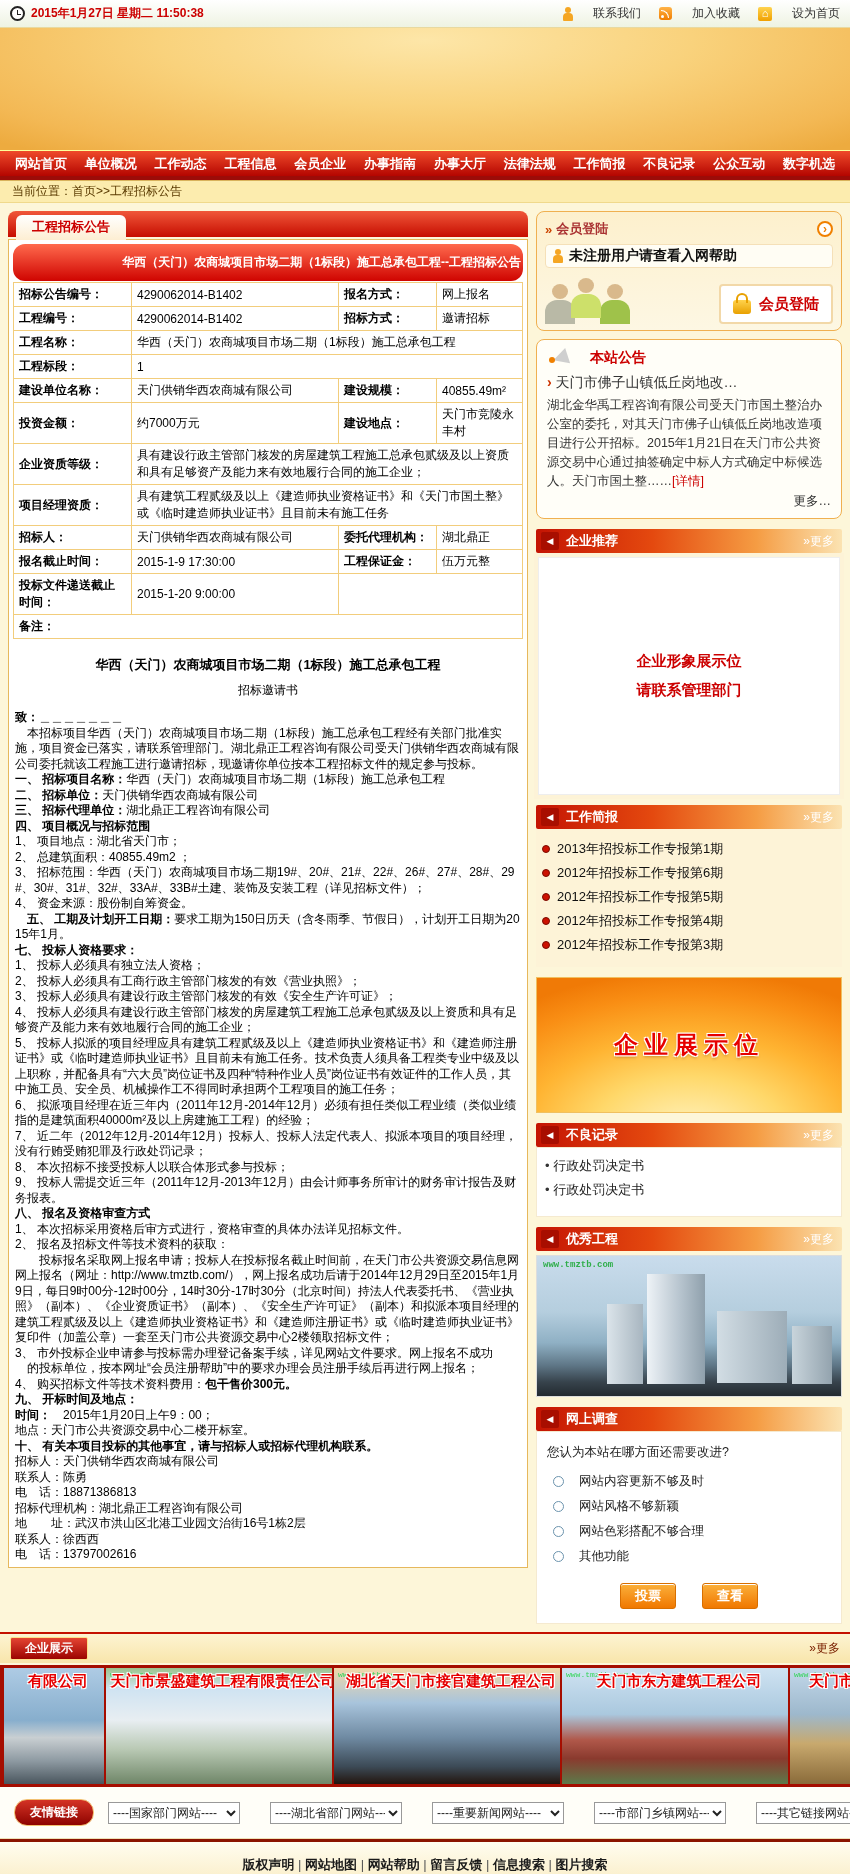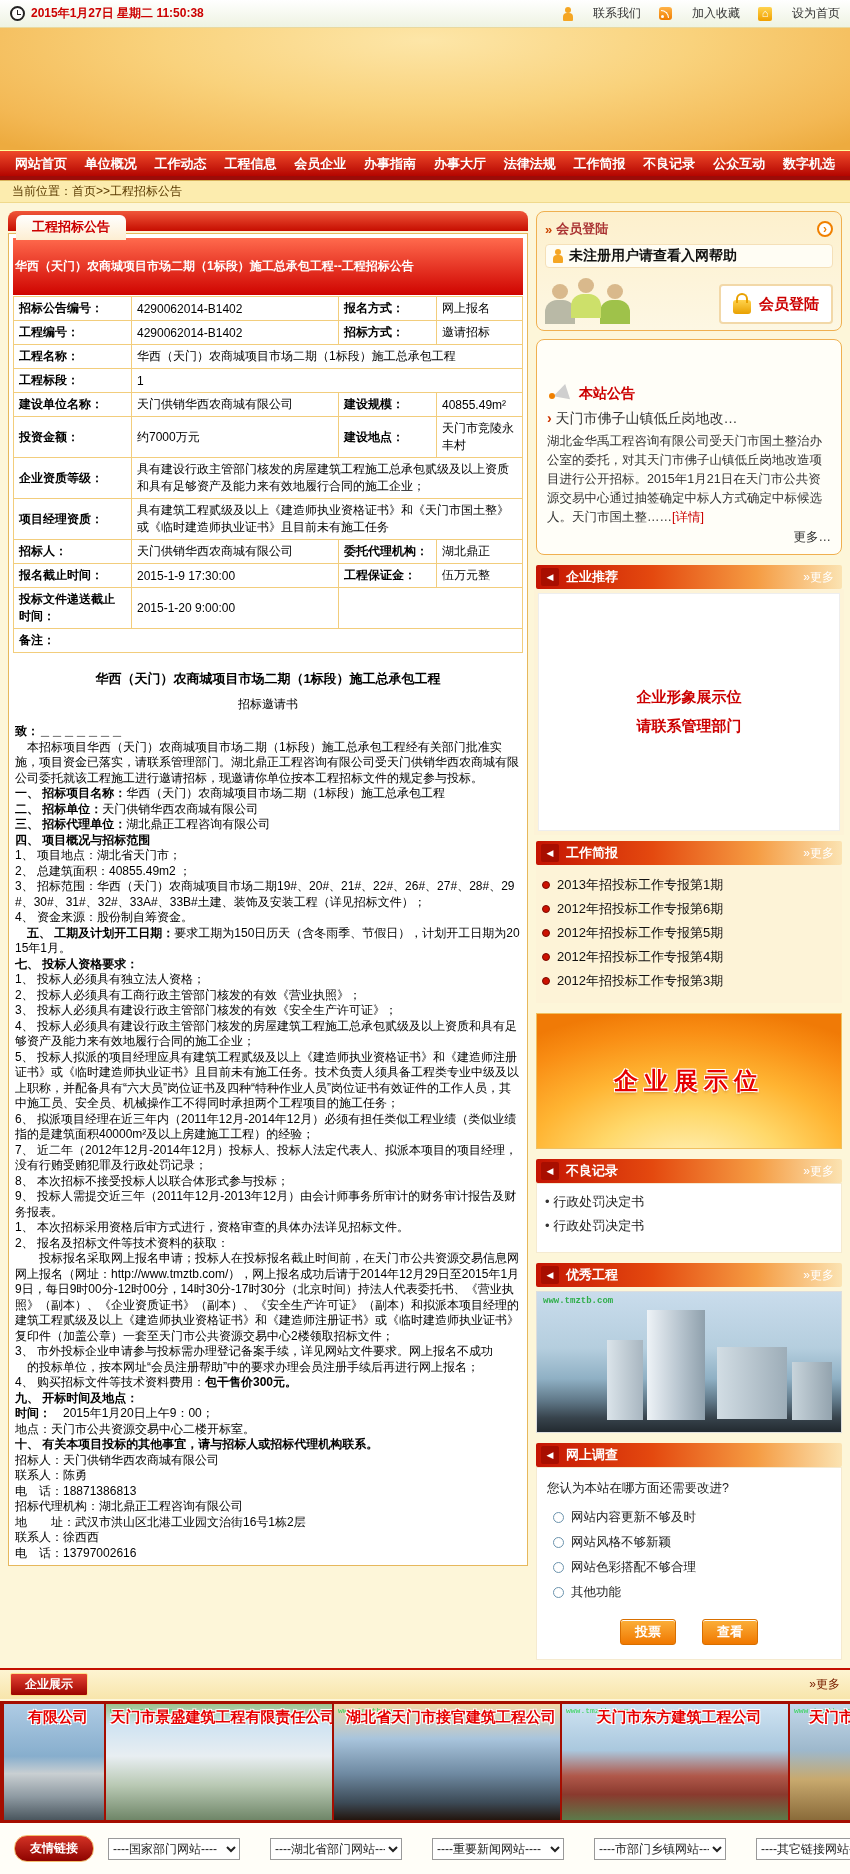--- a/index.html
+++ b/index.html
@@ -31,25 +31,25 @@
   .navstrip { height:5px; background:#9c0c08; border-bottom:1px solid #d8b25c; }
 
   
   .crumb { height:22px; background:#fcecae; font-size:12px; color:#5a3a00; display:flex; align-items:center; padding:0 12px; border-bottom:1px solid #f0d98c; }
 
   
   .main { display:flex; gap:8px; padding:8px; align-items:flex-start; }
   .leftcol { width:520px; }
   .rightcol { width:306px; }
 
-  .tabbar { height:20px; background:linear-gradient(#f0573a,#c60d00); border-radius:8px 8px 0 0; position:relative; }
+  .tabbar { height:26px; background:linear-gradient(#f0573a,#c60d00); border-radius:8px 8px 0 0; position:relative; }
   .tab { position:absolute; left:8px; top:4px; background:linear-gradient(#ffffff,#fdeed2); border-radius:6px 6px 0 0; padding:3px 16px 4px; color:#cc0000; font-weight:bold; font-size:13px; }
 
   .contentbox { border:1px solid #e6b85c; background:#fff; margin-top:2px; padding:4px; min-height:1296px; }
-  .noticetitle { background:linear-gradient(#ff6a4d,#cf0400); color:#fff; font-weight:bold; font-size:12px; text-align:left; padding:20px 2px; }
+  .noticetitle { background:linear-gradient(#ff6a4d,#cf0400); color:#fff; font-weight:bold; font-size:12px; text-align:right; padding:10px 2px;border-radius:12px; }
 
   table.info { width:100%; border-collapse:collapse; font-size:12px; margin-top:1px; }
   table.info td { border:1px solid #f2cd7c; padding:3px 5px; color:#000; vertical-align:middle; }
   td.lbl { font-weight:bold; width:118px; }
   td.lbl2 { font-weight:bold; width:98px; }
   td.val2 { width:86px; }
 
   .docbody { font-size:12px; line-height:15.5px; color:#000; padding:6px 2px 0; }
   .b-title1 { text-align:center; font-weight:bold; font-size:13px; margin:12px 0 4px; }
   .b-title2 { text-align:center; margin:10px 0 12px; }
@@ -68,21 +68,21 @@
   .pson::after { content:""; position:absolute; bottom:0; left:0; width:30px; height:24px; border-radius:12px 12px 0 0; }
   .p1 { left:0; } .p1::after { background:#b9b9a6; }
   .p2 { left:26px; bottom:6px; } .p2::after { background:#cde06a; }
   .p3 { left:55px; } .p3::after { background:#9fc24a; }
   .loginbtn { margin-left:auto; background:#fff; border:2px solid #f2d8a8; border-radius:4px; display:flex; align-items:center; gap:8px; padding:8px 12px; cursor:pointer; }
   .ic-lock { width:18px; height:14px; background:linear-gradient(#ffd34e,#e8a000); border-radius:3px; position:relative; margin-top:6px; }
   .ic-lock::before { content:""; position:absolute; left:3px; top:-7px; width:8px; height:8px; border:2.5px solid #e8a000; border-bottom:none; border-radius:6px 6px 0 0; }
   .loginbtn span { color:#cc0000; font-weight:bold; font-size:15px; }
 
   .noticebox { border:1px solid #f0b050; border-radius:8px; background:#fffef8; margin-top:8px; padding:8px 10px; }
-  .notice-hd { display:flex; align-items:center; gap:8px;margin-top:36px; }
+  .notice-hd { display:flex; align-items:center; gap:19px; }
   .mega { width:24px; height:20px; position:relative; }
   .mega::before { content:""; position:absolute; left:6px; top:2px; width:0; height:0; border-top:8px solid transparent; border-bottom:8px solid transparent; border-right:15px solid #cfcfcf; transform:rotate(-18deg); }
   .mega::after { content:""; position:absolute; left:2px; top:9px; width:6px; height:6px; border-radius:50%; background:#f08000; }
   .notice-title { color:#cc0000; font-weight:bold; font-size:14px; }
   .notice-link { font-size:14px; color:#333; margin:6px 0 4px; cursor:pointer; }
   .notice-link::before { content:"› "; color:#cc3300; font-weight:bold; }
   .notice-body { font-size:12.5px; line-height:19px; color:#333; }
   .detail { color:#cc0000; cursor:pointer; }
   .more-right { text-align:right; font-size:12.5px; color:#333; margin-top:2px; cursor:pointer; }
 
@@ -112,21 +112,21 @@
       background:linear-gradient(#c9dcEC 0%, #b5cede 40%, #8fb0c4 62%, #5f7787 78%, #37434c 90%, #222a30 100%); }
   .tower { position:absolute; background:linear-gradient(90deg,#eef3f7,#b9c6d0 55%,#8fa0ac); }
   .t1 { left:110px; top:18px; width:58px; height:110px; }
   .t2 { left:70px; top:48px; width:36px; height:80px; background:linear-gradient(90deg,#dbe4ea,#a8b6c0); }
   .t3 { left:180px; top:55px; width:70px; height:72px; background:linear-gradient(90deg,#d2dde4,#9dadb8); }
   .t4 { left:255px; top:70px; width:40px; height:58px; background:linear-gradient(90deg,#c8d4db,#93a3ae); }
   .wmark { position:absolute; left:6px; top:4px; color:#2fae4a; font-size:9px; font-weight:bold; font-family:"Liberation Mono","DejaVu Sans Mono",monospace; }
 
   .surveybox { background:#fff; border:1px solid #f5ead0; padding:12px 10px 14px; }
   .sv-q { font-size:12.5px; color:#222; margin-bottom:8px; }
-  .sv-opt { display:flex; align-items:center; gap:7px; font-size:12.5px; color:#222; padding:4px 0 4px 6px; cursor:pointer; }
+  .sv-opt { display:flex; align-items:center; gap:15px; font-size:12.5px; color:#222; padding:4px 0 4px 6px; cursor:pointer; }
   .radio { width:11px; height:11px; border-radius:50%; border:1.5px solid #6b93ad; background:#fff; flex:none; }
   .sv-btns { display:flex; justify-content:center; gap:26px; margin-top:14px; }
   .obtn { background:linear-gradient(#fbb03b,#f07800); border:1px solid #d86f00; border-radius:3px; color:#fff; font-weight:bold; font-size:13px; padding:3px 14px; cursor:pointer; box-shadow:0 1px 0 #fff inset;text-align:right; }
 
   
   .show-hd { display:flex; align-items:center; background:linear-gradient(#fdf4d2,#f8e5ab); border-top:2px solid #c41000; padding:3px 10px; margin:0 0 2px; }
   .show-pill { background:linear-gradient(#e44433,#9c0400); color:#fff; font-weight:bold; font-size:12px; padding:2px 14px; border-radius:2px; border:1px solid #ffe08a; cursor:pointer; }
   .show-more { margin-left:auto; color:#7a2000; font-size:12px; cursor:pointer; }
   .show-strip { background:#a50d00; padding:3px 4px; display:flex; gap:2px; height:122px; overflow:hidden; }
   .tile { position:relative; flex:none; height:100%; cursor:pointer; overflow:hidden; }
@@ -310,20 +310,21 @@
               <p><b></b><span>5、 投标人拟派的项目经理应具有建筑工程贰级及以上《建造师执业资格证书》和《建造师注册证书》或《临时建造师执业证书》且目前未有施工任务。技术负责人须具备工程类专业中级及以上职称，并配备具有“六大员”岗位证书及四种“特种作业人员”岗位证书有效证件的工作人员，其中施工员、安全员、机械操作工不得同时承担两个工程项目的施工任务；</span><b></b></p>
 
               <p><b></b><span>6、 拟派项目经理在近三年内（2011年12月-2014年12月）必须有担任类似工程业绩（类似业绩指的是建筑面积40000m²及以上房建施工工程）的经验；</span><b></b></p>
 
               <p><b></b><span>7、 近二年（2012年12月-2014年12月）投标人、投标人法定代表人、拟派本项目的项目经理，没有行贿受贿犯罪及行政处罚记录；</span><b></b></p>
 
               <p><b></b><span>8、 本次招标不接受投标人以联合体形式参与投标；</span><b></b></p>
 
               <p><b></b><span>9、 投标人需提交近三年（2011年12月-2013年12月）由会计师事务所审计的财务审计报告及财务报表。</span><b></b></p>
 
+              <p><b>八、 报名及资格审查方式</b><span></span><b></b></p>
 
               <p><b></b><span>1、 本次招标采用资格后审方式进行，资格审查的具体办法详见招标文件。</span><b></b></p>
 
               <p><b></b><span>2、 报名及招标文件等技术资料的获取：</span><b></b></p>
 
               <p><b></b><span>　　投标报名采取网上报名申请；投标人在投标报名截止时间前，在天门市公共资源交易信息网网上报名（网址：http://www.tmztb.com/），网上报名成功后请于2014年12月29日至2015年1月9日，每日9时00分-12时00分，14时30分-17时30分（北京时间）持法人代表委托书、《营业执照》（副本）、《企业资质证书》（副本）、《安全生产许可证》（副本）和拟派本项目经理的建筑工程贰级及以上《建造师执业资格证书》和《建造师注册证书》或《临时建造师执业证书》复印件（加盖公章）一套至天门市公共资源交易中心2楼领取招标文件；</span><b></b></p>
 
               <p><b></b><span>3、 市外投标企业申请参与投标需办理登记备案手续，详见网站文件要求。网上报名不成功</span><b></b></p>
 
               <p><b></b><span>　的投标单位，按本网址“会员注册帮助”中的要求办理会员注册手续后再进行网上报名；</span><b></b></p>

